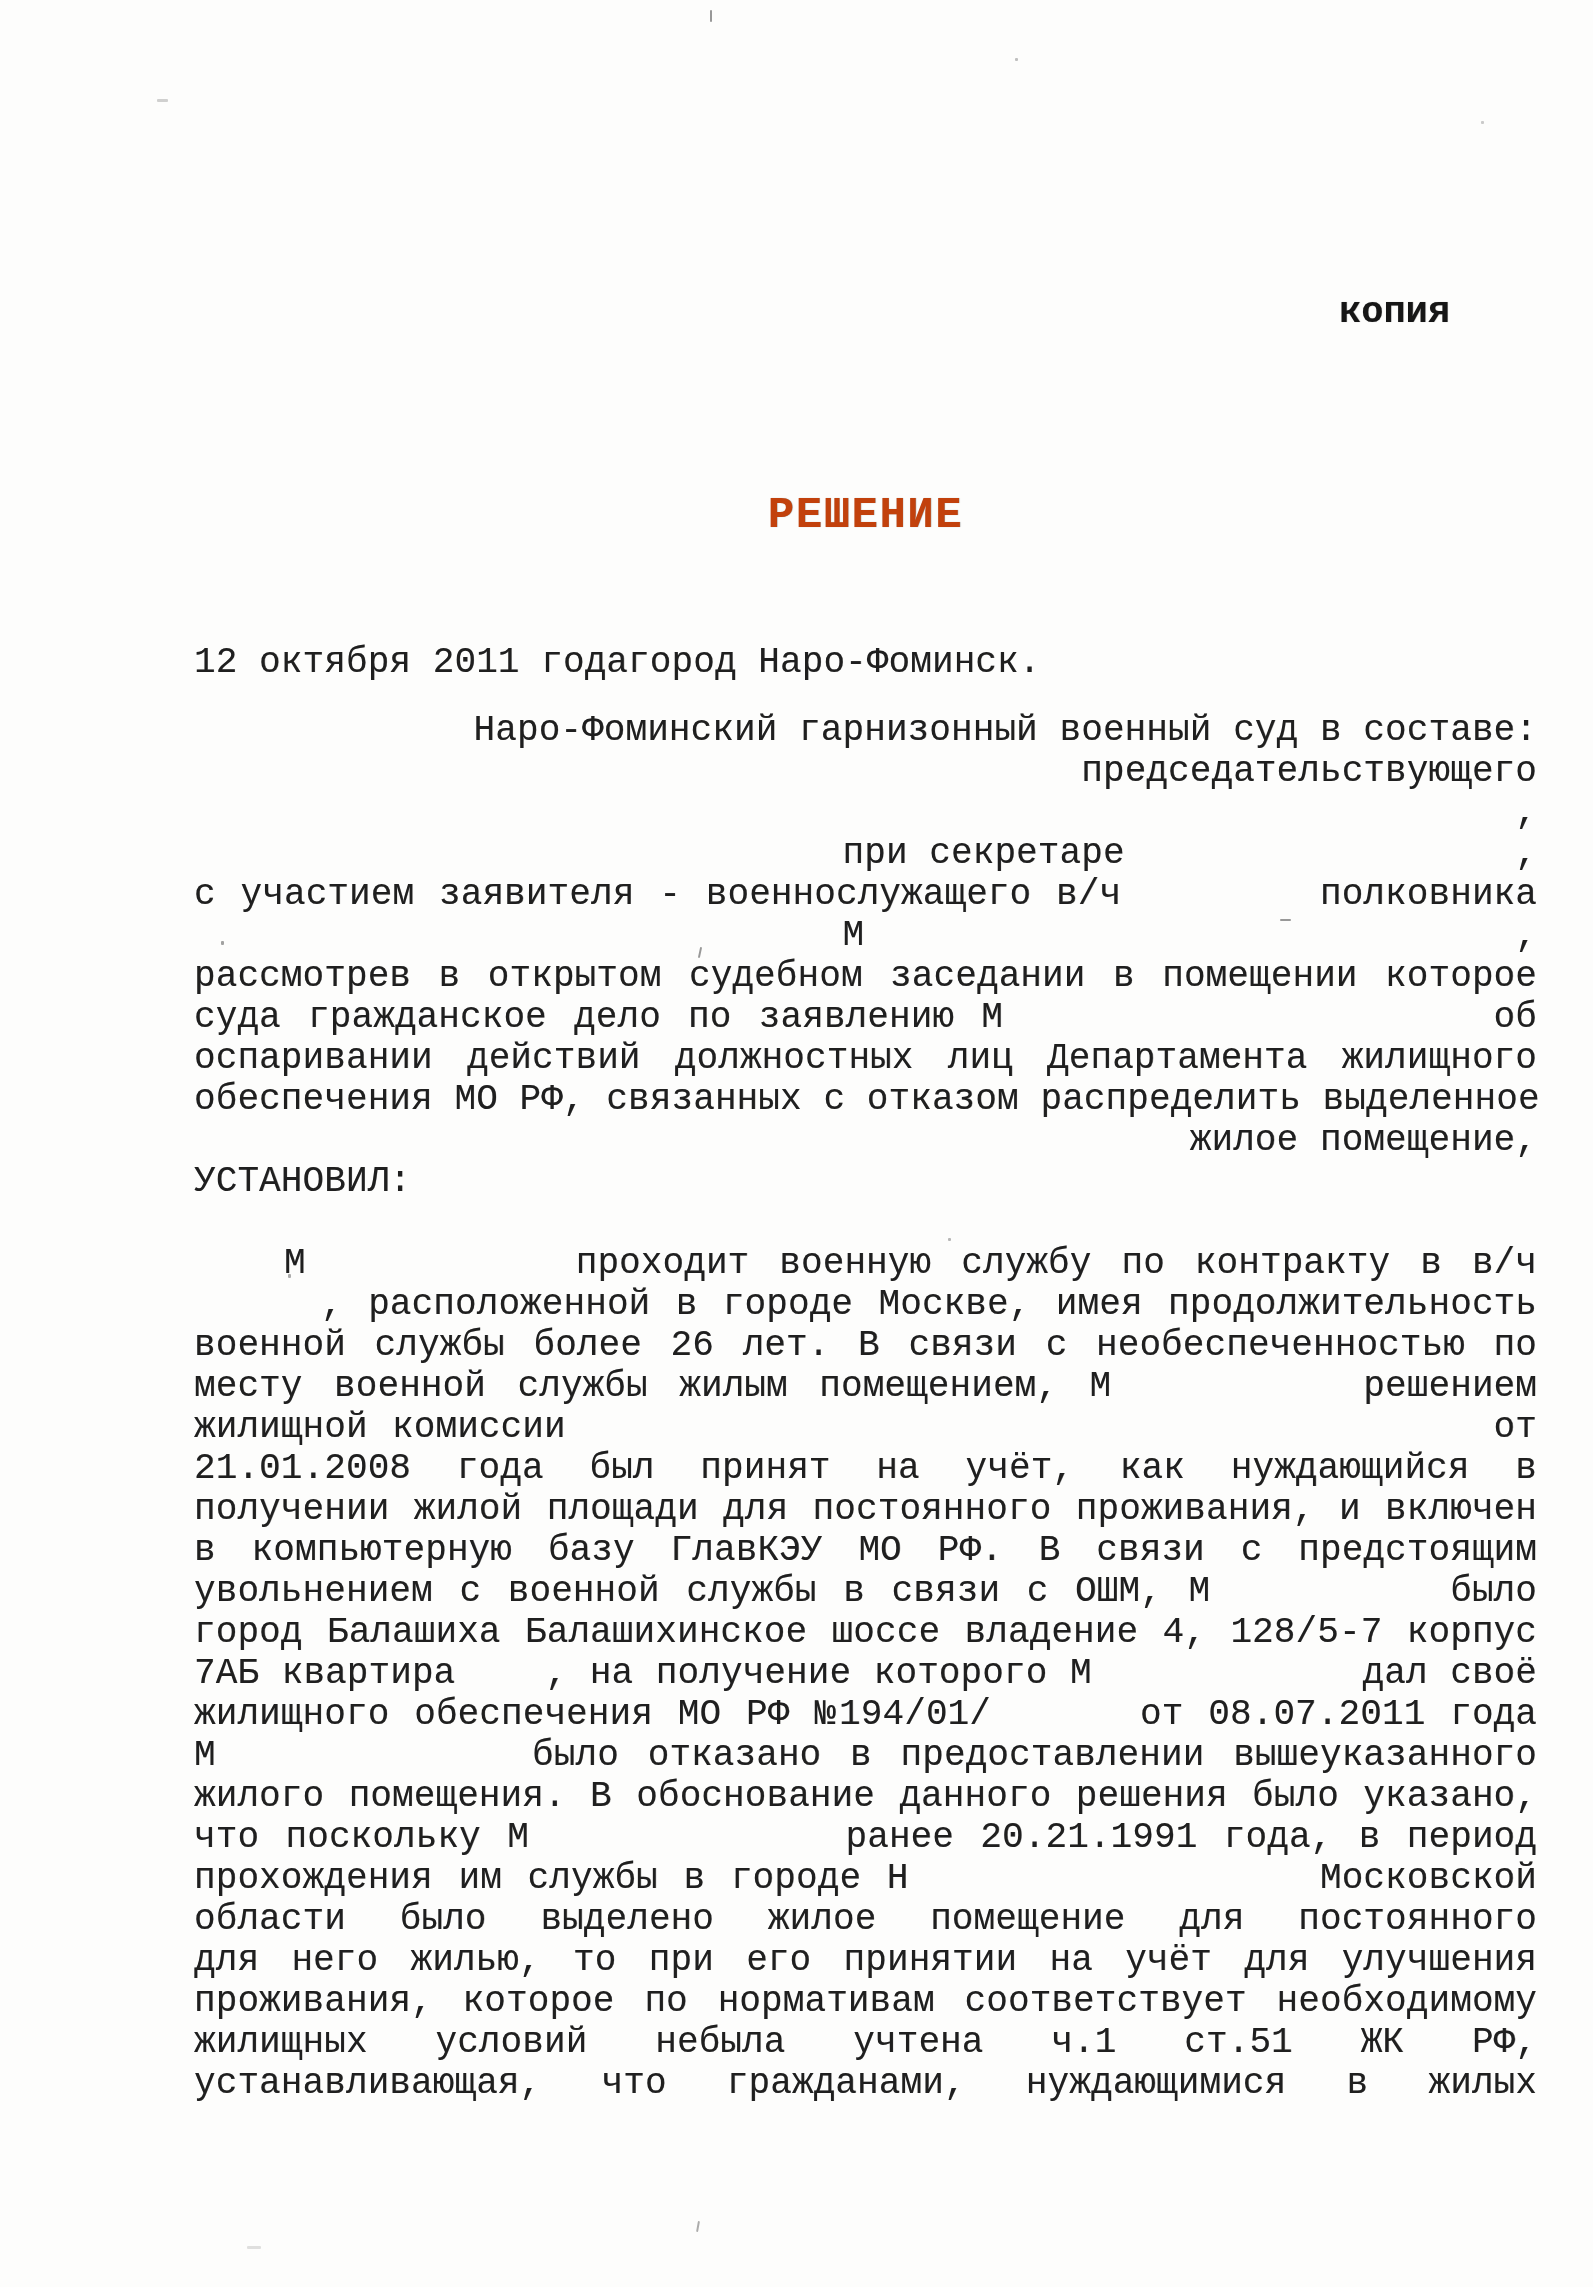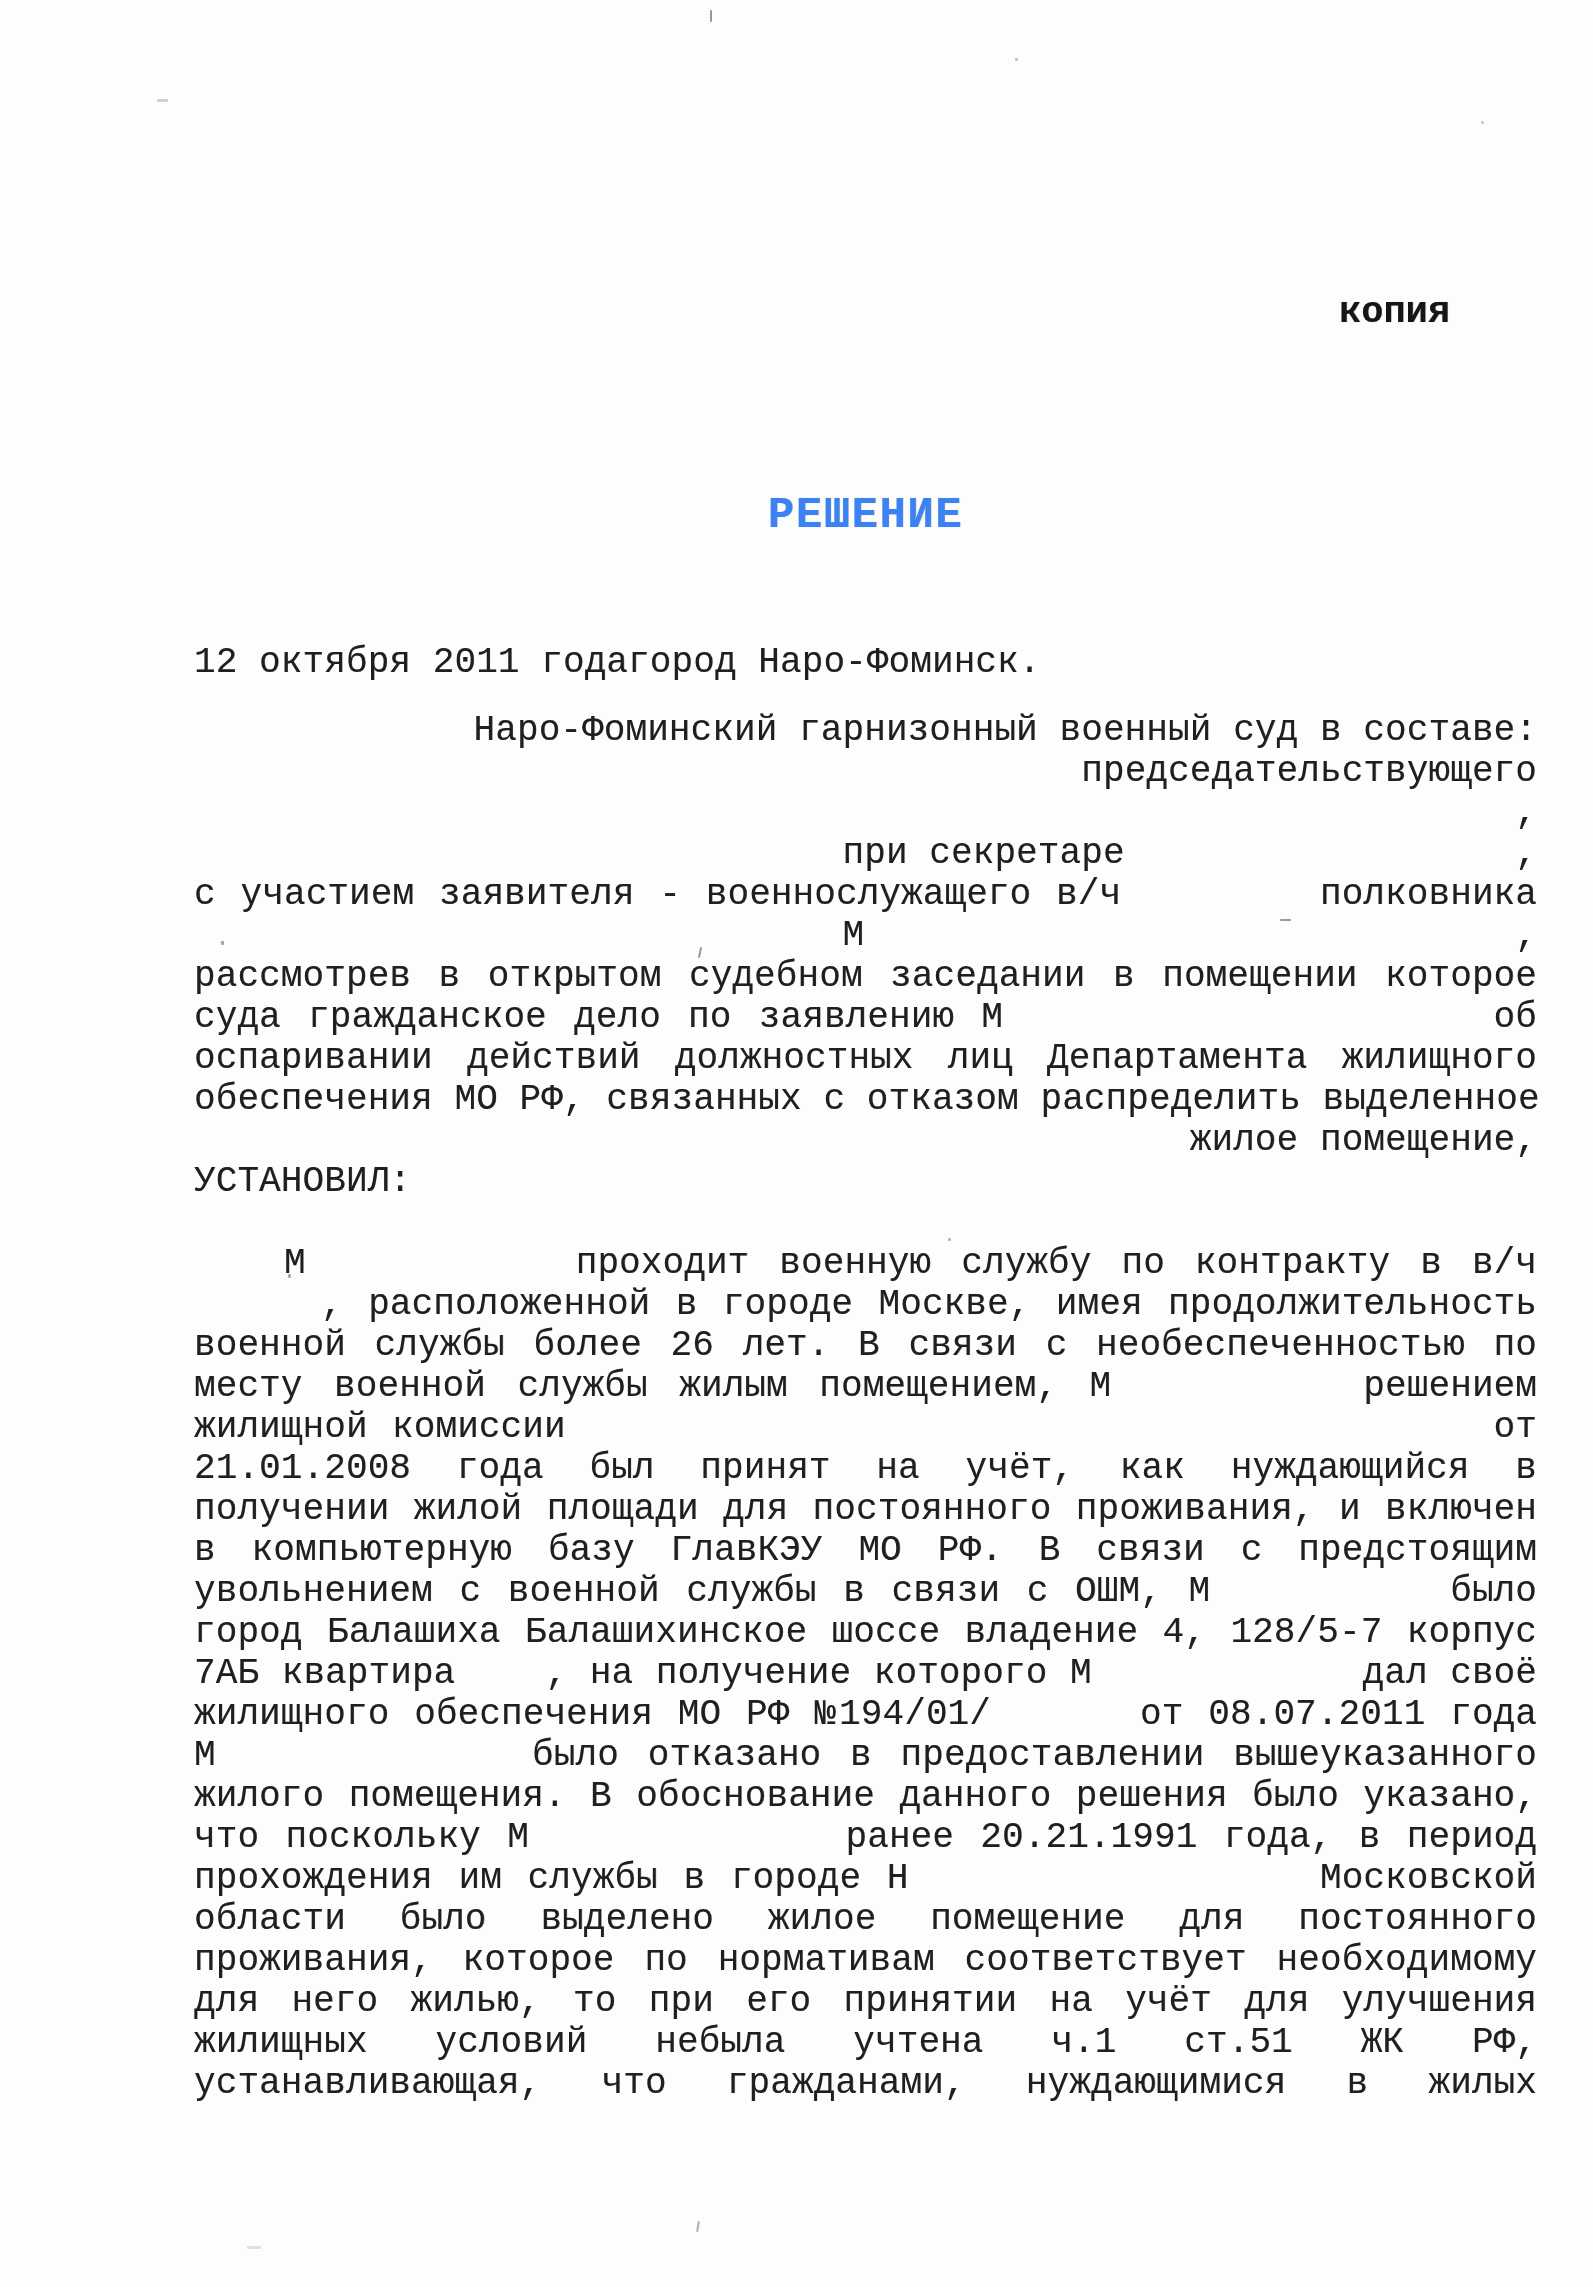--- a/index.html
+++ b/index.html
@@ -13,21 +13,21 @@
   }
   .copy-label{
     position:absolute;left:1339px;top:291px;
     font-size:37px;font-weight:bold;color:#161616;
     text-shadow:0.4px 0.4px 0.7px rgba(20,20,20,0.45);
   }
   .title-block{
     position:absolute;left:194px;top:492px;width:1343px;
     text-align:center;
     font-size:44px;font-weight:bold;letter-spacing:1.5px;
-    line-height:46px;color:#3b82f6;
+    line-height:46px;color:#c2410c;
     text-shadow:0.4px 0.4px 0.8px rgba(20,20,20,0.4);
   }
   .dateline{
     position:absolute;left:194px;top:642px;width:1343px;
     display:flex;justify-content:flex-start;
     font-size:36px;letter-spacing:0.1px;line-height:41px;
     text-shadow:0.3px 0.3px 0.6px rgba(30,30,30,0.4);
   }
   .doc-body{
     position:absolute;left:194px;top:710px;width:1343px;
@@ -80,22 +80,22 @@
       <div class="line justify">в компьютерную базу ГлавКЭУ МО РФ. В связи с предстоящим</div>
       <div class="line justify">увольнением с военной службы в связи с ОШМ, М&nbsp;&nbsp;&nbsp;&nbsp;&nbsp;&nbsp;&nbsp;&nbsp;&nbsp;было</div>
       <div class="line justify">город Балашиха Балашихинское шоссе владение 4, 128/5-7 корпус</div>
       <div class="line justify">7АБ квартира&nbsp;&nbsp;&nbsp;&nbsp;, на получение которого М&nbsp;&nbsp;&nbsp;&nbsp;&nbsp;&nbsp;&nbsp;&nbsp;&nbsp;&nbsp;&nbsp;&nbsp;дал своё</div>
       <div class="line justify">жилищного обеспечения МО РФ №194/01/&nbsp;&nbsp;&nbsp;&nbsp;&nbsp;&nbsp;от 08.07.2011 года</div>
       <div class="line justify">М&nbsp;&nbsp;&nbsp;&nbsp;&nbsp;&nbsp;&nbsp;&nbsp;&nbsp;&nbsp;&nbsp;было отказано в предоставлении вышеуказанного</div>
       <div class="line justify">жилого помещения. В обоснование данного решения было указано,</div>
       <div class="line justify">что поскольку М&nbsp;&nbsp;&nbsp;&nbsp;&nbsp;&nbsp;&nbsp;&nbsp;&nbsp;&nbsp;&nbsp;&nbsp;ранее 20.21.1991 года, в период</div>
       <div class="line justify">прохождения им службы в городе Н&nbsp;&nbsp;&nbsp;&nbsp;&nbsp;&nbsp;&nbsp;&nbsp;&nbsp;&nbsp;&nbsp;&nbsp;&nbsp;&nbsp;&nbsp;&nbsp;Московской</div>
       <div class="line justify">области было выделено жилое помещение для постоянного</div>
+      <div class="line justify">для него жилью, то при его принятии на учёт для улучшения</div>
       <div class="line justify">проживания, которое по нормативам соответствует необходимому</div>
-      <div class="line justify">для него жилью, то при его принятии на учёт для улучшения</div>
       <div class="line justify">жилищных условий небыла учтена ч.1 ст.51 ЖК РФ,</div>
       <div class="line justify">устанавливающая, что гражданами, нуждающимися в жилых</div>
     </div>
 
   <div class="speck" style="left:710px;top:10px;width:2px;height:12px;opacity:.5;"></div>
   <div class="speck" style="left:1015px;top:58px;width:3px;height:3px;opacity:.3;"></div>
   <div class="speck" style="left:157px;top:99px;width:11px;height:3px;opacity:.22;"></div>
   <div class="speck" style="left:1481px;top:121px;width:3px;height:3px;opacity:.25;"></div>
   <div class="speck" style="left:1280px;top:919px;width:11px;height:2px;opacity:.5;"></div>
   <div class="speck" style="left:221px;top:941px;width:3px;height:4px;opacity:.45;"></div>

